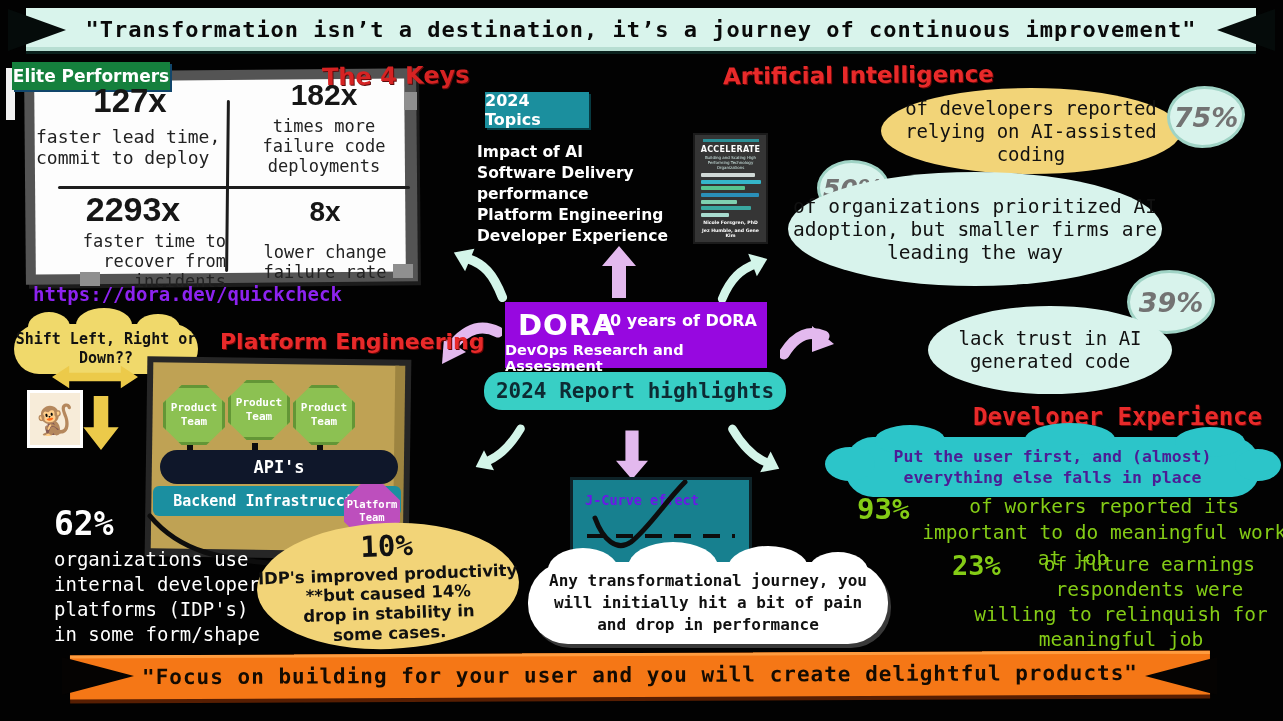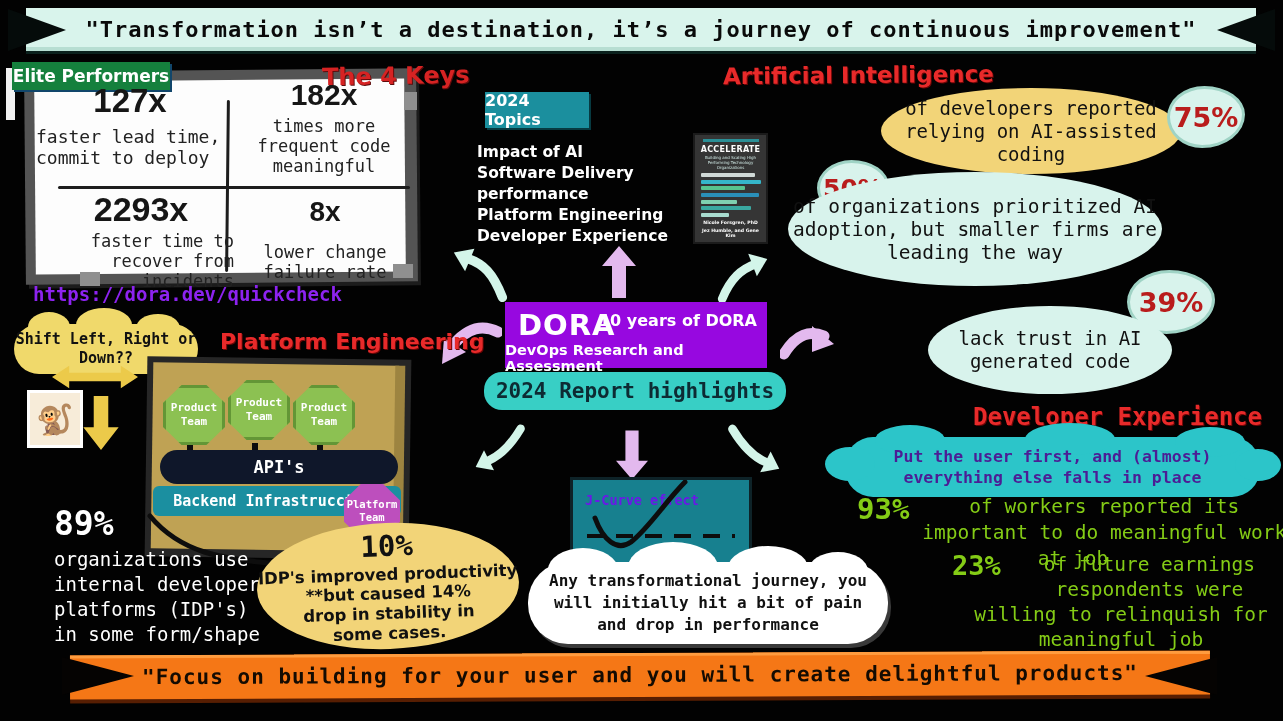--- a/index.html
+++ b/index.html
@@ -38,21 +38,21 @@
   .hline{left:58px;top:186px;width:352px;height:3px;background:#1d1d1d;border-radius:2px;}
   .quad{display:flex;flex-direction:column;align-items:center;}
   .quad .val{font-family:Liberation Sans, sans-serif;font-weight:bold;color:#161616;}
   .quad .lab{color:#222;}
   .q1{left:36px;top:82px;width:188px;height:100px;}
   .q1 .val{font-size:33px;}
   .q1 .lab{font-size:18px;margin-top:6px;align-self:flex-start;}
   .q2{left:236px;top:78px;width:176px;height:106px;}
   .q2 .val{font-size:30px;}
   .q2 .lab{font-size:17px;margin-top:4px;text-align:center;}
-  .q3{left:48px;top:190px;width:186px;height:92px;}
+  .q3{left:40px;top:190px;width:186px;height:92px;}
   .q3 .val{font-size:34px;}
   .q3 .lab{font-size:17px;margin-top:2px;text-align:right;align-self:flex-end;}
   .q4{left:240px;top:196px;width:170px;height:86px;}
   .q4 .val{font-size:28px;}
   .q4 .lab{font-size:17px;margin-top:14px;text-align:center;}
   .quicklink{left:33px;top:283px;font-weight:bold;font-size:19px;color:#8d23f0;cursor:pointer;}
 
   
   .topics-tag{left:485px;top:92px;width:104px;height:36px;background:#1b8f9e;color:#fff;
     display:flex;align-items:center;justify-content:center;font-family:"DejaVu Sans",sans-serif;
@@ -76,21 +76,21 @@
   .report-pill{left:484px;top:372px;width:302px;height:38px;background:#38cfc5;border-radius:18px;
     display:flex;align-items:center;justify-content:center;font-weight:bold;font-size:21px;color:#0d2b33;}
 
   
   .bubble{display:flex;align-items:center;justify-content:center;text-align:center;}
   .yellow{background:#f2d478;}
   .mint{background:#d8f3ec;}
   .ellipse{border-radius:50%;}
   .sketch{border:3px solid #9fd3c5;border-radius:48% 52% 55% 45% / 50% 46% 54% 50%;}
   .stat-circle{display:flex;align-items:center;justify-content:center;background:#d8f3ec;
-    font-family:"DejaVu Sans",sans-serif;font-weight:bold;color:#b91c1c;}
+    font-family:"DejaVu Sans",sans-serif;font-weight:bold;color:#737373;font-style:italic;}
   .ai-heading{left:723px;top:62px;color:#e82a2a;font-family:"DejaVu Sans",sans-serif;font-weight:bold;
     font-size:23px;transform:rotate(-0.5deg);text-shadow:1px 1px 0 #6b0606;}
   .ai-e1{left:881px;top:88px;width:300px;height:86px;font-size:19px;line-height:23px;}
   .c75{left:1167px;top:86px;width:72px;height:56px;font-size:27px;}
   .c50{left:817px;top:160px;width:66px;height:50px;font-size:25px;}
   .ai-e2{left:788px;top:172px;width:374px;height:114px;font-size:19.5px;line-height:23px;}
   .c39{left:1127px;top:270px;width:82px;height:58px;font-size:27px;}
   .ai-e3{left:928px;top:306px;width:244px;height:88px;font-size:19px;line-height:23px;}
 
   
@@ -174,21 +174,21 @@
   <div class="abs blue-tag">Elite Performers</div>
   <div class="abs fourkeys-title">The 4 Keys</div>
   <div class="abs vline"></div>
   <div class="abs hline"></div>
   <div class="abs quad q1">
     <span class="val">127x</span>
     <span class="lab">faster lead time, commit to deploy</span>
   </div>
   <div class="abs quad q2">
     <span class="val">182x</span>
-    <span class="lab">times more frequent code meaningful</span>
+    <span class="lab">times more failure code deployments</span>
   </div>
   <div class="abs quad q3">
     <span class="val">2293x</span>
     <span class="lab">faster time to recover from incidents</span>
   </div>
   <div class="abs quad q4">
     <span class="val">8x</span>
     <span class="lab">lower change failure rate</span>
   </div>
   <div class="abs quicklink">https://dora.dev/quickcheck</div>
@@ -296,21 +296,21 @@
   <svg class="arrow-svg mini-arrow ma3" viewBox="0 0 20 32">
       <polygon points="10,32 20,18 13,18 13,0 7,0 7,18 0,18" fill="#0d0d0d"></polygon>
     </svg>
   <div class="abs api-pill">API's</div>
   <div class="abs backend-bar">Backend Infrastruccture</div>
   <div class="abs oct oct-magenta">Platform Team</div>
   <svg class="arrow-svg" style="left:140px;top:512px;width:150px;height:58px;" viewBox="0 0 150 58">
     <path d="M10 4 C40 40 80 48 145 52" stroke="#0d0d0d" stroke-width="5" fill="none" stroke-linecap="round"></path>
   </svg>
   <div class="abs idp-stat">
-    <div class="val">89%</div>
+    <div class="val">62%</div>
     <div class="txt">organizations use internal developer platforms (IDP's) in some form/shape</div>
   </div>
   <div class="abs bubble yellow ten-bubble">
     <div class="val">10%</div>
     <div class="l1">IDP's improved productivity</div>
     <div class="l2">**but caused 14% drop in stability in some cases.</div>
   </div>
 
   <div class="abs jpanel">
     <span class="jlabel">J-Curve effect</span>

